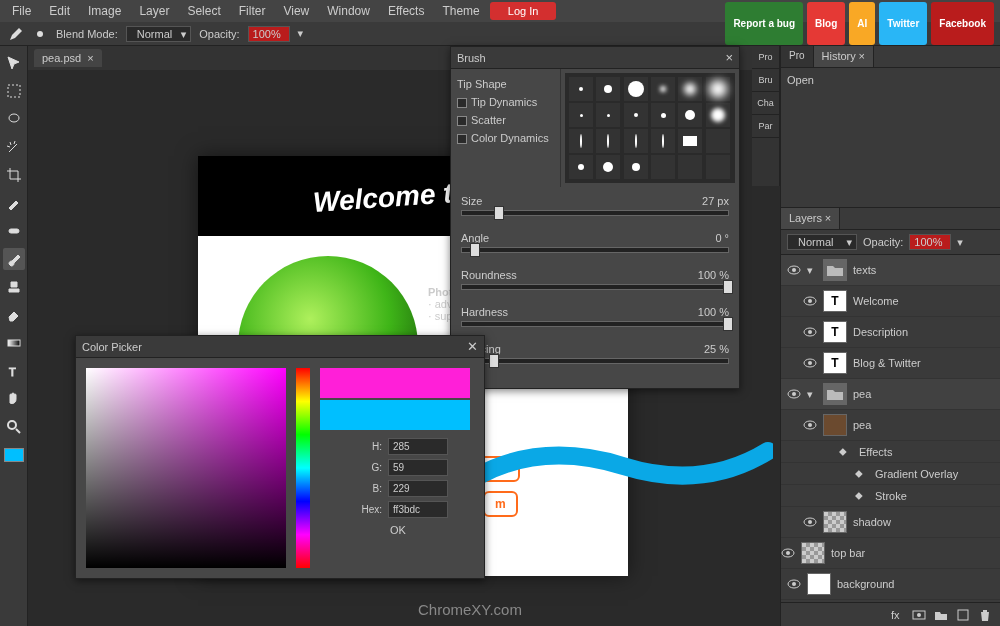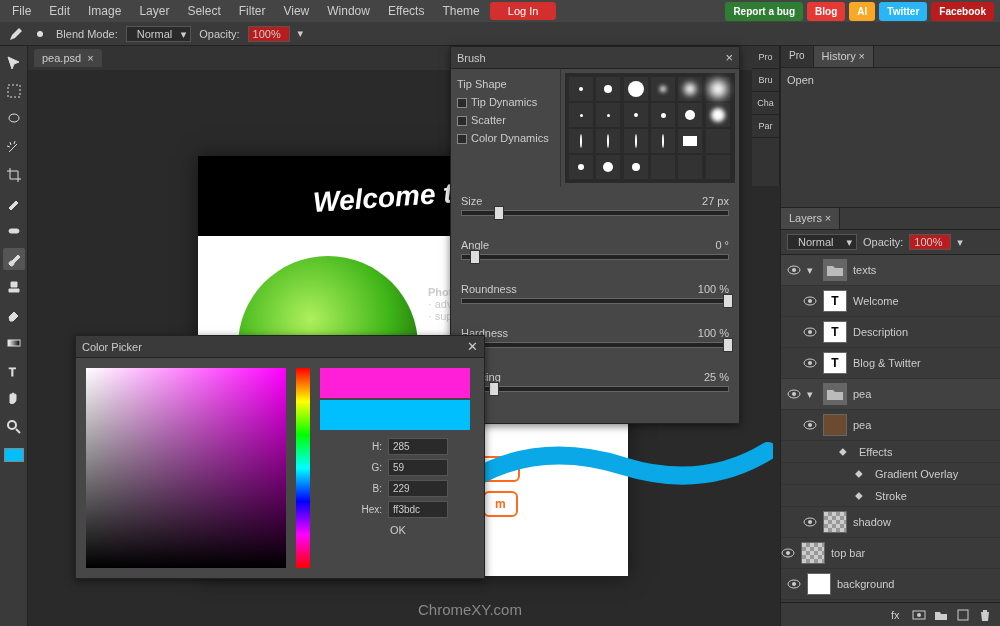--- a/index.html
+++ b/index.html
@@ -1,21 +1,21 @@
 <!DOCTYPE html>
 <html><head>
 <meta charset="utf-8">
 <style>
 *{margin:0;padding:0;box-sizing:border-box;font-family:Arial,sans-serif;font-size:11px;color:#ccc}
 body{background:#3a3a3a;width:1000px;height:626px;overflow:hidden;position:relative}
 .menubar{height:22px;background:#444;display:flex;align-items:center;padding:0 4px;gap:2px}
 .menu-item{padding:3px 8px;cursor:pointer;font-size:12px}
 .login-btn{background:#d32f2f;color:#fff;padding:3px 18px;border-radius:3px;font-size:11px}
 .social-btns{position:absolute;right:6px;top:2px;display:flex;gap:4px}
-.social-btn{padding:4px 8px;border-radius:3px;color:#fff;font-size:10px;font-weight:bold}
+.social-btn{padding:16px 8px;border-radius:3px;color:#fff;font-size:10px;font-weight:bold}
 .sb-report{background:#2e7d32}.sb-blog{background:#e53935}.sb-ai{background:#f9a825}.sb-tw{background:#29b6f6}.sb-fb{background:#b91c1c}
 .optbar{height:24px;background:#3a3a3a;display:flex;align-items:center;padding:0 8px;gap:8px;border-bottom:1px solid #222}
 .optbar .icon{width:16px;height:16px}
 .opt-label{font-size:11px}
 .opt-select{background:#2a2a2a;border:1px solid #555;padding:1px 18px 1px 10px;font-size:11px;position:relative}
 .opt-select::after{content:"▾";position:absolute;right:4px}
 .opt-input{background:#b91c1c;border:1px solid #555;padding:1px 4px;width:42px;font-size:11px}
 .main{display:flex;height:580px}
 .toolbox{width:28px;background:#3a3a3a;border-right:1px solid #222;display:flex;flex-direction:column;align-items:center;padding-top:6px;gap:6px}
 .tool{width:22px;height:22px;display:flex;align-items:center;justify-content:center;cursor:pointer;border-radius:2px}
@@ -41,21 +41,21 @@
 .brush-panel{left:450px;top:46px;width:290px}
 .brush-body{display:flex}
 .brush-left{width:110px;padding:6px;border-right:1px solid #333}
 .brush-row{display:flex;align-items:flex-end;gap:4px;padding:3px 0;font-size:10px}
 .brush-cb{width:10px;height:10px;border:1px solid #888;background:#2a2a2a}
 .brush-right{flex:1;padding:4px}
 .brush-grid{display:grid;grid-template-columns:repeat(6,1fr);gap:2px;background:#2a2a2a;padding:4px}
 .brush-dot{width:24px;height:24px;display:flex;align-items:center;justify-content:center;background:#333}
 .brush-dot span{background:#fff;border-radius:50%;display:block}
 .brush-sliders{padding:8px 10px}
-.slider-row{margin-bottom:23px}
+.slider-row{margin-bottom:16px}
 .slider-head{display:flex;justify-content:space-between;font-size:10px;margin-bottom:3px}
 .slider-track{height:6px;background:#222;border:1px solid #666;position:relative}
 .slider-thumb{position:absolute;width:10px;height:14px;background:#ddd;top:-5px;border:1px solid #333}
 
 .cp-panel{left:75px;top:335px;width:410px}
 .cp-body{display:flex;padding:10px;gap:10px}
 .cp-field{width:200px;height:200px;background:linear-gradient(to top,#000,transparent),linear-gradient(to right,#fff,#ff00ff);position:relative}
 .cp-hue{width:14px;height:200px;background:linear-gradient(to bottom,#f00,#ff0,#0f0,#0ff,#00f,#f0f,#f00)}
 .cp-right{flex:1}
 .cp-preview{width:150px;height:30px;background:#ff1fd8;margin-bottom:2px}

